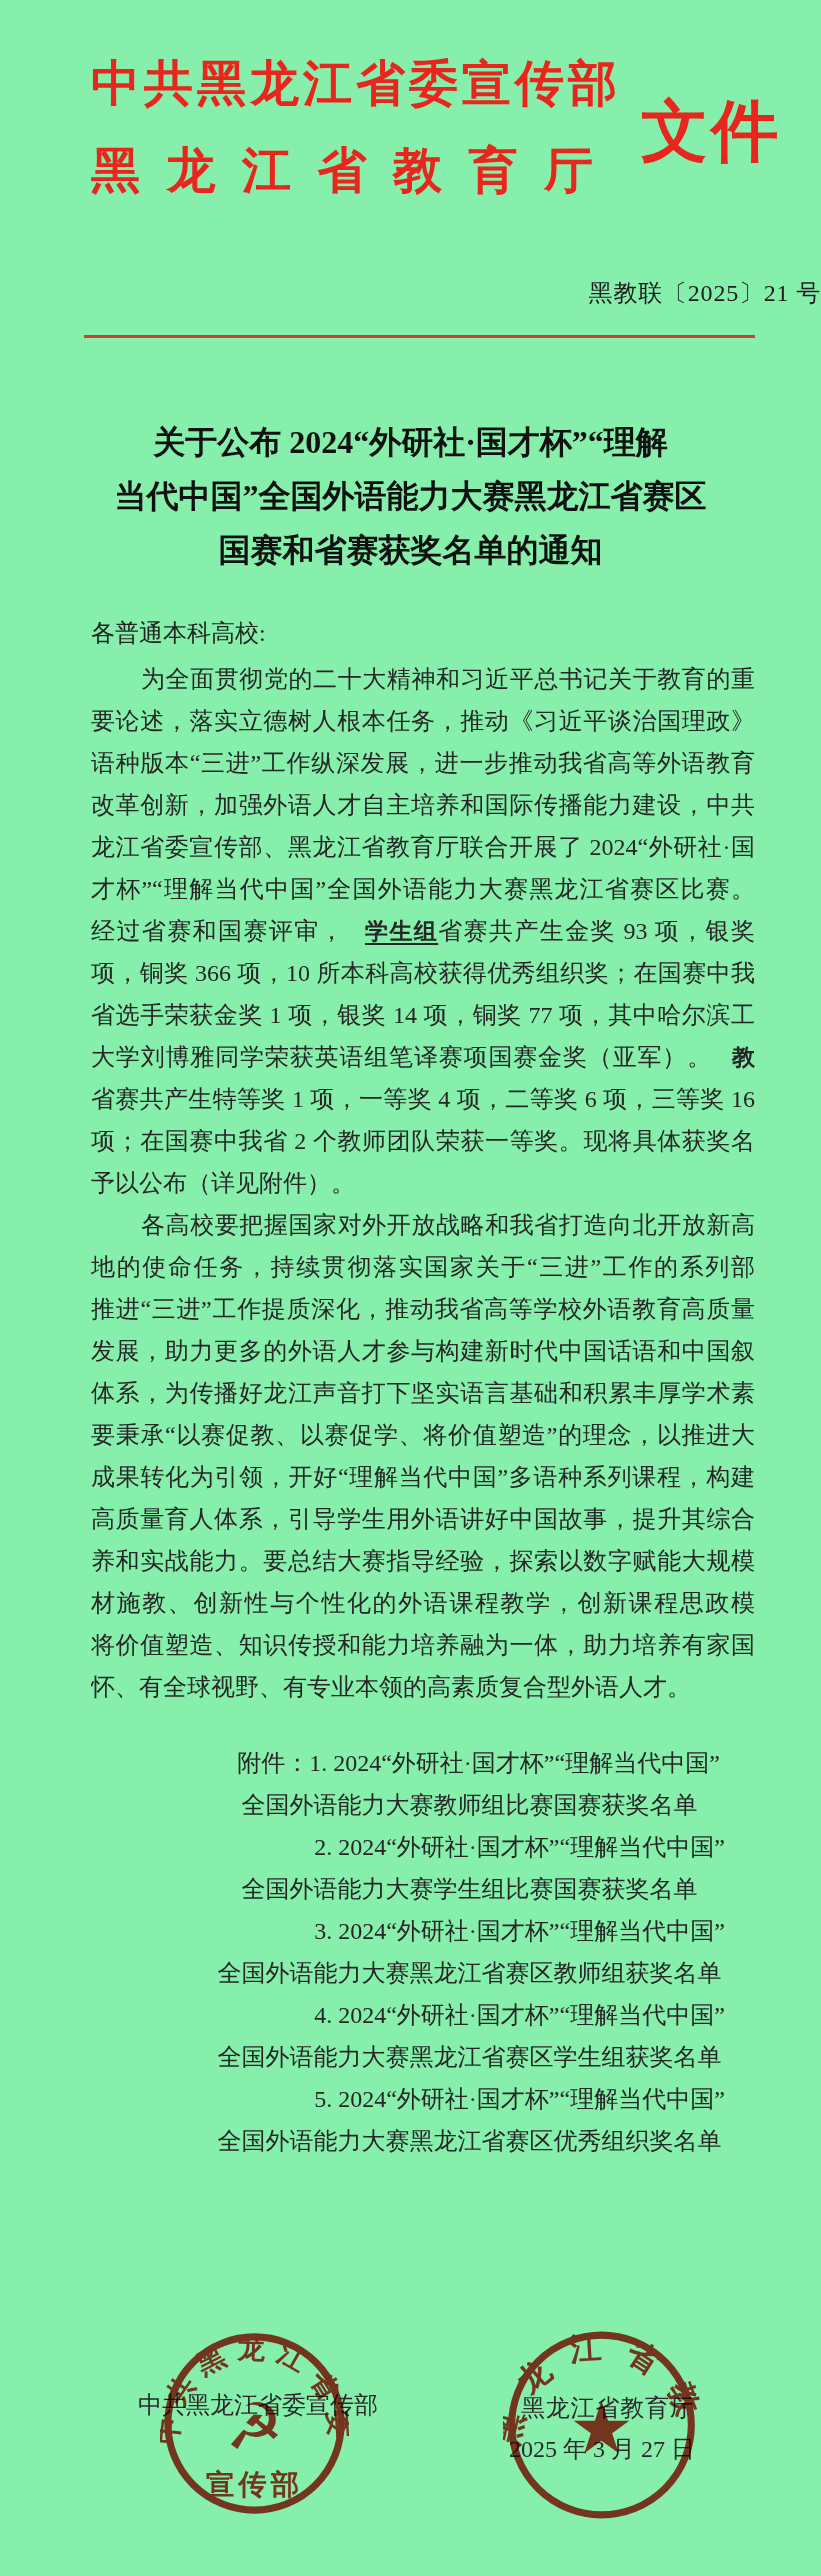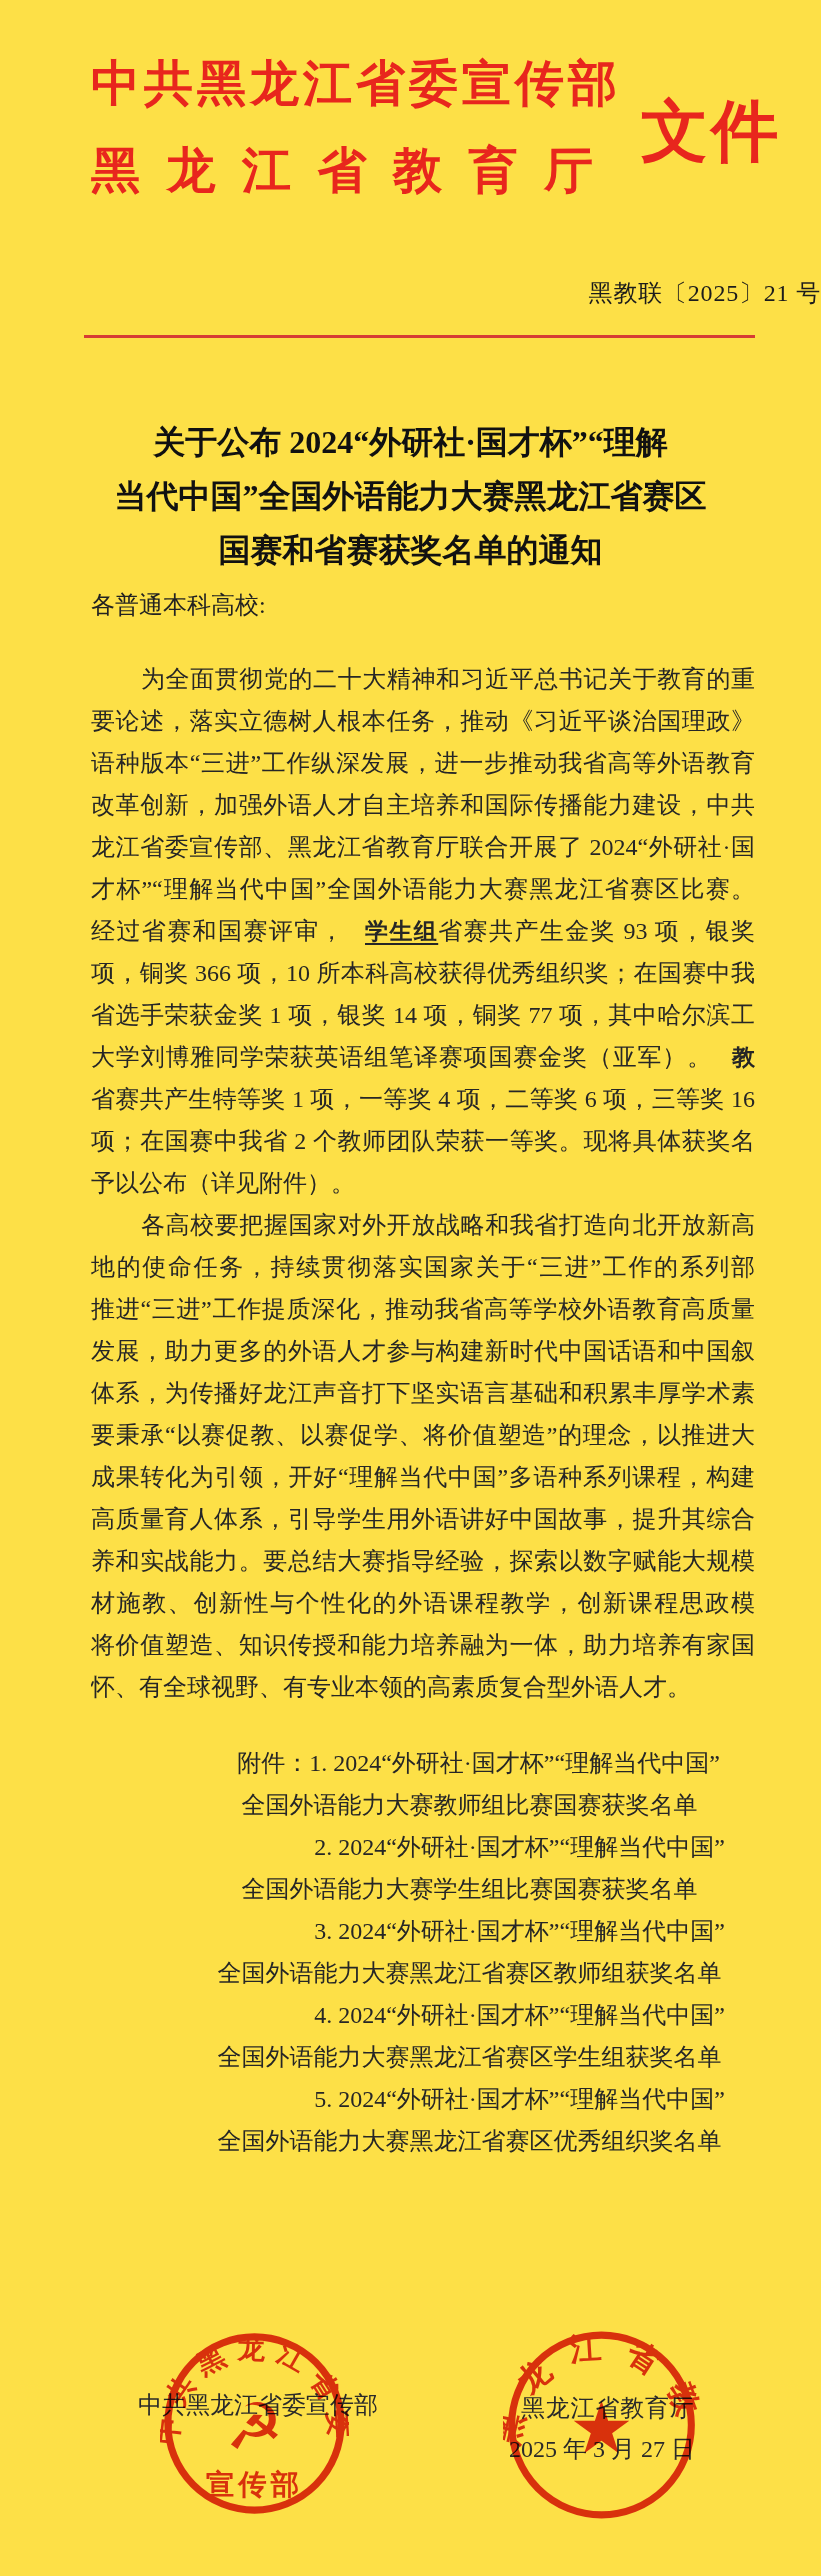--- a/index.html
+++ b/index.html
@@ -1,20 +1,20 @@
 <!DOCTYPE html>
 <html style="--red: #e8261d; --rule-red: #d63c34;font-size:13px"><head>
 <meta charset="utf-8">
 <style>
   html,body{margin:0;padding:0;background:#e9e9e9;}
   .page{
     position:relative;
     width:821px;height:2576px;
     margin:0 auto;
-    background:#fde047;
+    background:#86efac;
     font-family:"Liberation Serif","DejaVu Serif",serif;
     color:#222;
     overflow:hidden;
   }
   
   .org1{
     position:absolute;left:91px;top:59px;width:529px;
     font-size:49px;font-weight:700;color:var(--red,#e8261d);
     letter-spacing:4px;white-space:nowrap;line-height:1;
   }
@@ -38,21 +38,21 @@
     background:var(--rule-red,#d63c34);
   }
   
   .title{
     position:absolute;left:32px;top:415px;width:757px;
     text-align:center;font-size:32px;font-weight:700;color:#111;
     line-height:54px;
   }
   
   .salutation{
-    position:absolute;left:91px;top:592px;
+    position:absolute;left:91px;top:620px;
     font-size:24px;color:#222;line-height:1.1;
   }
   .body{
     position:absolute;left:91px;top:658px;width:664px;
     font-size:24px;color:#262626;line-height:42px;
   }
   .bline{
     text-align:justify;text-align-last:justify;
     text-justify:inter-character;
     height:42px;overflow:hidden;

